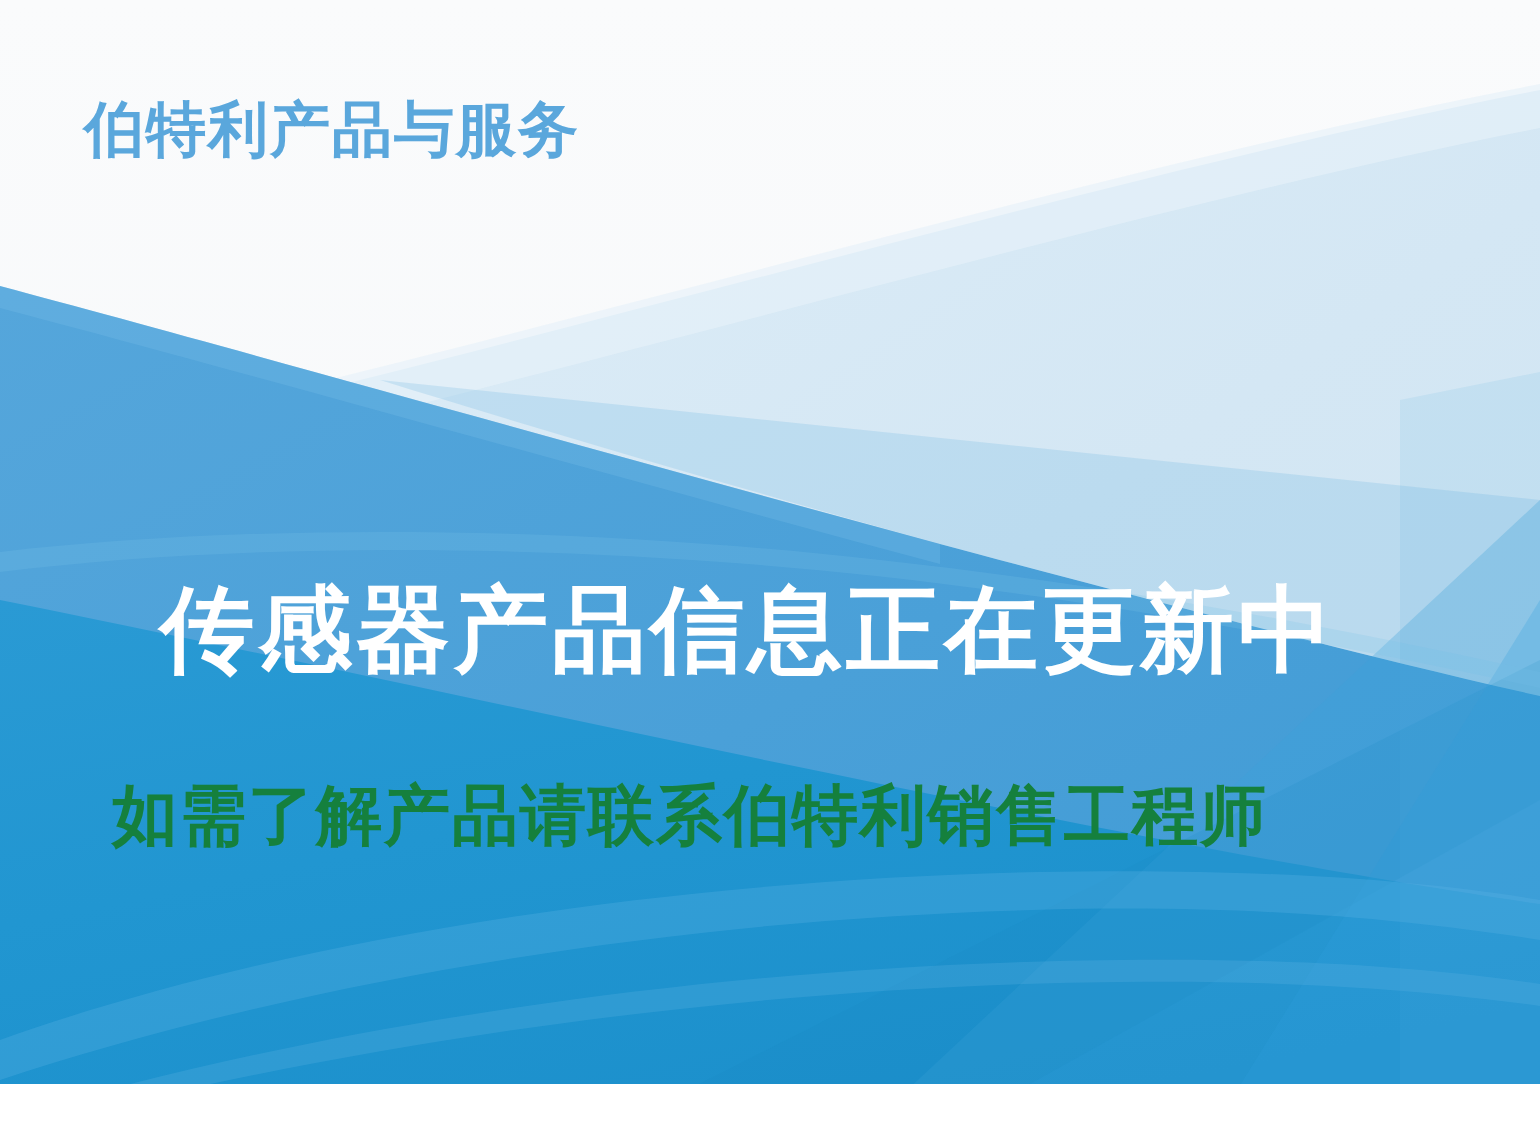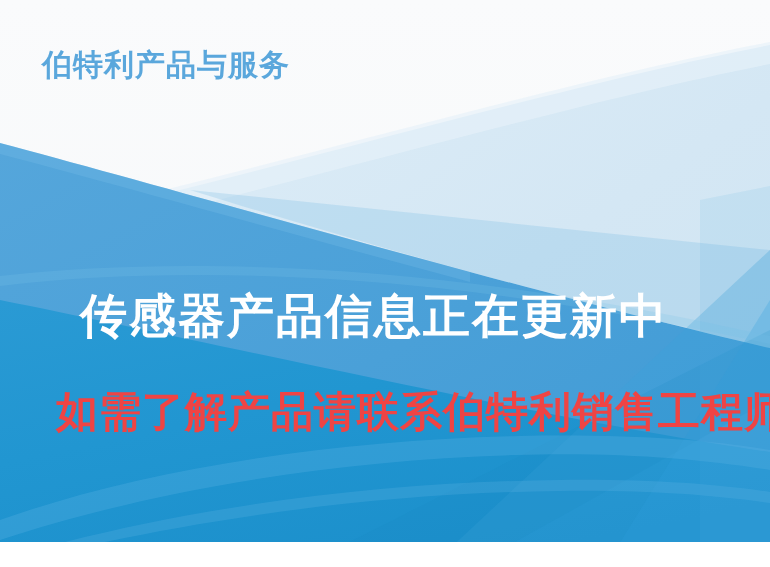--- a/index.html
+++ b/index.html
@@ -53,23 +53,23 @@
     font-size: 47px;
     font-weight: bold;
     color: #ffffff;
     letter-spacing: 2px;
     white-space: nowrap;
     line-height: 1.0;
     padding-left: 80px;
   }
 
   .headline-sub {
-    font-size: 42px;
+    font-size: 33px;
     font-weight: bold;
-    color: #ef4444;
+    color: #15803d;
     letter-spacing: 1px;
     white-space: nowrap;
     line-height: 1.0;
     padding-left: 56px;
     margin-top: 52px;
   }
 </style>
 </head>
 <body>
 

